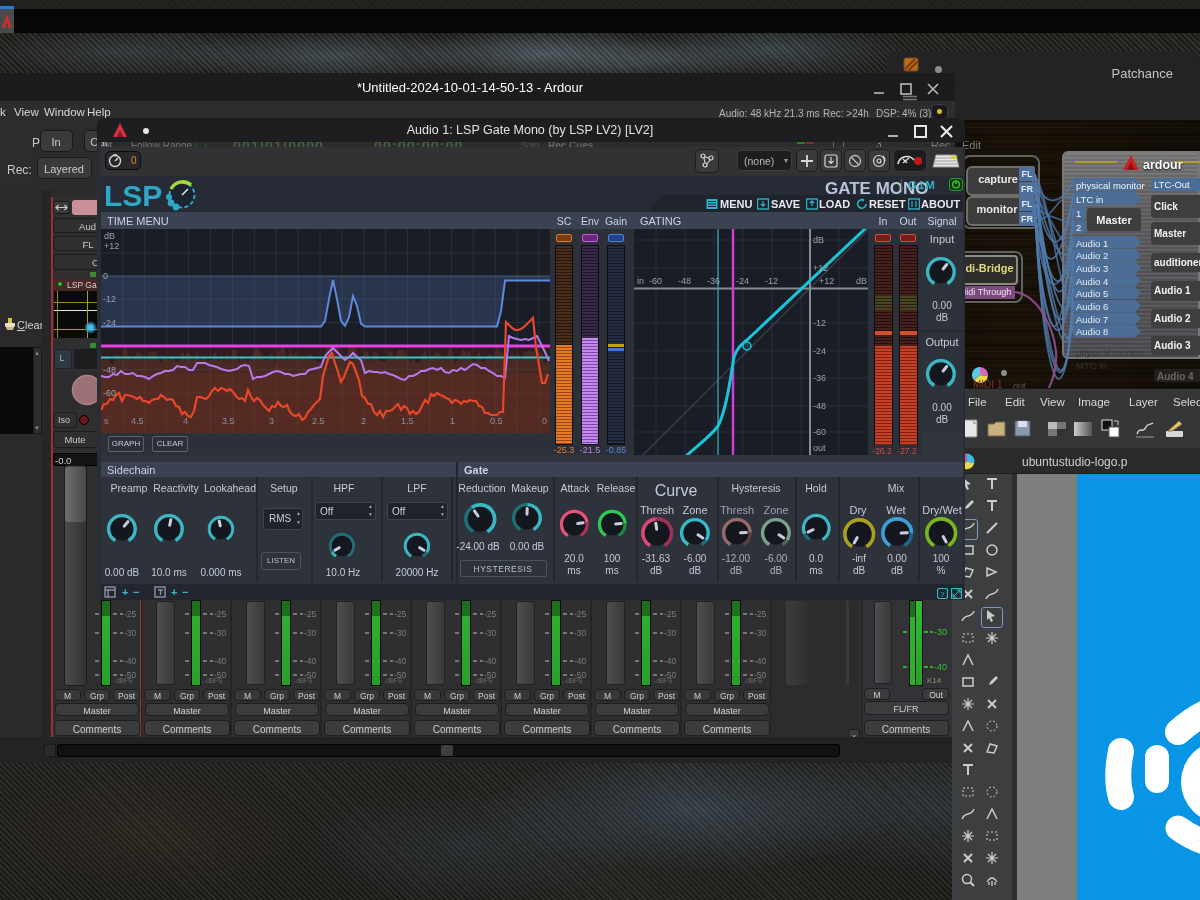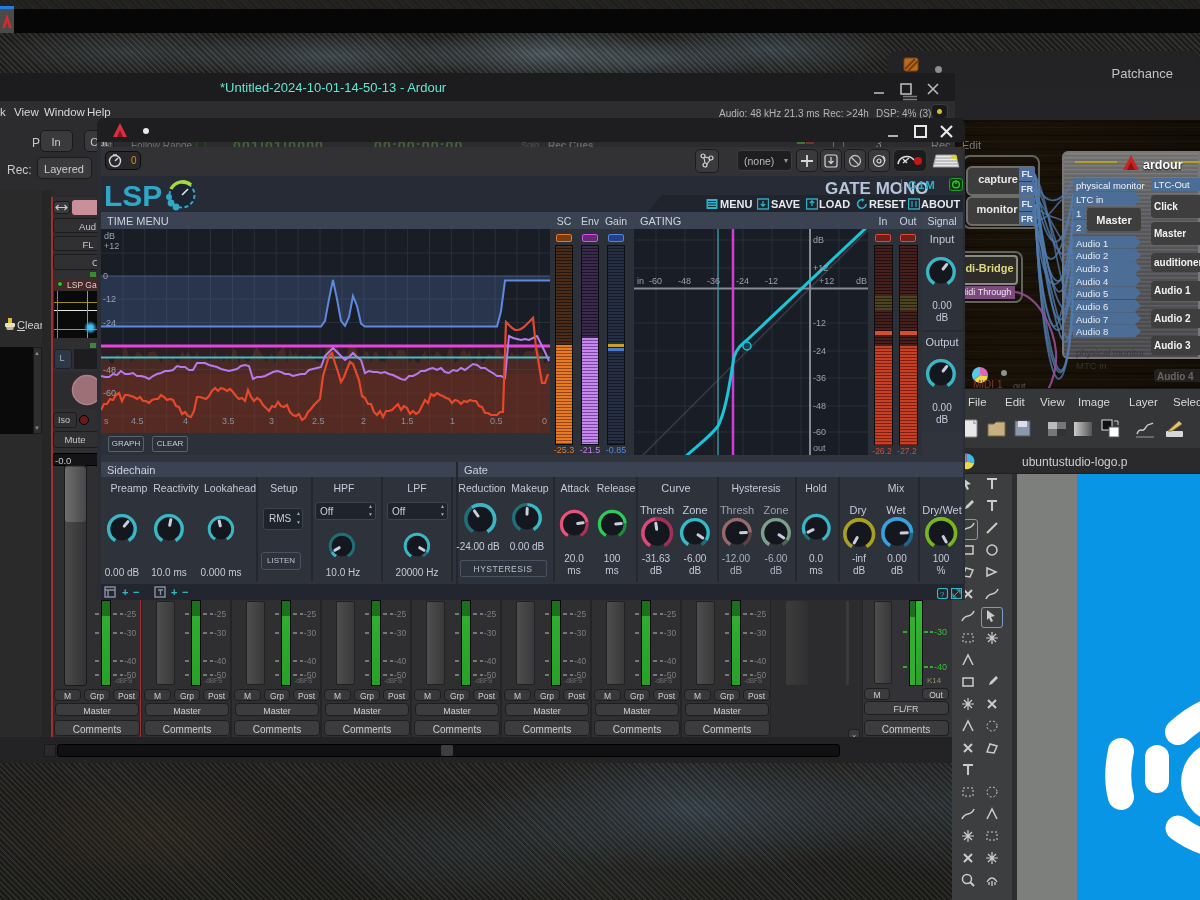--- a/index.html
+++ b/index.html
@@ -124,21 +124,21 @@
     <svg width="18" height="18" style="position:absolute;left:971px;top:366px">
       <path d="M9,9 L9,1 A8,8 0 0 1 16.9,10.2 Z" fill="#d868b8"></path>
       <path d="M9,9 L16.9,10.2 A8,8 0 0 1 2.9,14.1 Z" fill="#e8d84a"></path>
       <path d="M9,9 L2.9,14.1 A8,8 0 0 1 9,1 Z" fill="#58c8e8"></path>
     </svg>
     <div style="position:absolute;left:1001px;top:370px;width:6px;height:6px;background:#909090;border-radius:50%"></div>
     <div style="position:absolute;left:973px;top:380px;font-size:10px;color:rgba(140,60,50,0.9);font-weight:normal;white-space:nowrap;line-height:1;">MIDI 1</div>
     <div style="position:absolute;left:1013px;top:382px;font-size:9px;color:rgba(120,110,90,0.8);font-weight:normal;white-space:nowrap;line-height:1;">out</div>
     <div style="position:absolute;left:0px;top:73px;width:955px;height:690px;background:#2c2c2e"></div>
     <div style="position:absolute;left:0px;top:73px;width:955px;height:28px;background:#1c1c1e"></div>
-    <div style="position:absolute;left:220px;top:81px;width:500px;text-align:left;font-size:13px;color:#5eead4;font-weight:normal;white-space:nowrap;line-height:1;">*Untitled-2024-10-01-14-50-13 - Ardour</div>
+    <div style="position:absolute;left:220px;top:81px;width:500px;text-align:center;font-size:13px;color:#ffffff;font-weight:normal;white-space:nowrap;line-height:1;">*Untitled-2024-10-01-14-50-13 - Ardour</div>
     <svg width="70" height="16" style="position:absolute;left:872px;top:81px">
       <line x1="2" y1="12" x2="12" y2="12" stroke="#b8b8b8" stroke-width="1.6"></line>
       <rect x="29" y="3" width="10" height="10" fill="none" stroke="#b8b8b8" stroke-width="1.6"></rect>
       <path d="M56,3 L66,13 M66,3 L56,13" stroke="#b8b8b8" stroke-width="1.6"></path>
     </svg>
     <svg width="16" height="9" style="position:absolute;left:902px;top:95px">
       <path d="M1,1.5 H15 M1,4.5 H15 M1,7.5 H15" stroke="#7c7c7c" stroke-width="1.4"></path>
     </svg>
     <div style="position:absolute;left:0px;top:101px;width:955px;height:18px;background:#2d2d2f"></div>
     <div style="position:absolute;left:0px;top:107px;font-size:11.5px;color:#d8d8d8;font-weight:normal;white-space:nowrap;line-height:1;">k</div>
@@ -692,20 +692,21 @@
       <path d="M3,10 Q8,2 13,10 M5,10 V13 M8,9 V14 M11,10 V13" stroke="#ccc" fill="none" stroke-width="1.3"></path>
     </svg>
     <div style="position:absolute;left:956px;top:519px;width:22px;height:21px;border:1px solid #7a9ac8;border-radius:3px"></div>
     <div style="position:absolute;left:981px;top:607px;width:22px;height:21px;border:1px solid #7a9ac8;border-radius:3px"></div>
     <div style="position:absolute;left:97px;top:118px;width:868px;height:24px;background:#1e1e20;border-radius:7px 7px 0 0"></div>
     <svg width="20" height="18" style="position:absolute;left:110px;top:121px">
       <path d="M3,16 L10,2 L17,16 Z" fill="#d83040"></path>
       <path d="M7,16 L10,9 L13,16 Z" fill="#8a1520"></path>
     </svg>
     <div style="position:absolute;left:143px;top:128px;width:6px;height:6px;background:#e8e8e8;border-radius:50%"></div>
+    <div style="position:absolute;left:320px;top:124px;width:420px;text-align:center;font-size:12.5px;color:#e2e2e2;font-weight:normal;white-space:nowrap;line-height:1;">Audio 1: LSP Gate Mono (by LSP LV2) [LV2]</div>
     <svg width="70" height="16" style="position:absolute;left:886px;top:124px">
       <line x1="2" y1="12" x2="12" y2="12" stroke="#d8d8d8" stroke-width="1.6"></line>
       <rect x="29" y="2" width="11" height="11" fill="none" stroke="#e8e8e8" stroke-width="2"></rect>
       <path d="M55,2 L66,13 M66,2 L55,13" stroke="#e8e8e8" stroke-width="2.2"></path>
     </svg>
     <div style="position:absolute;left:97px;top:147px;width:868px;height:29px;background:#323234"></div>
     <div style="position:absolute;left:105px;top:151px;width:36px;height:19px;background:#28282a;border:1px solid #0c0c0c;border-radius:5px"></div>
     <svg width="14" height="14" style="position:absolute;left:108px;top:154px">
       <circle cx="7" cy="7" r="5.5" fill="none" stroke="#d8d8d8" stroke-width="1.4"></circle>
       <path d="M7,7 L10,4" stroke="#d8d8d8" stroke-width="1.4"></path>
@@ -970,32 +971,32 @@
       <path d="M11.4,29.2 A13,13 0 1 1 24.4,29.2" stroke="#3cb6c4" stroke-width="3.9" fill="none"></path>
       <circle cx="17.9" cy="17.9" r="11.6" fill="#14171d"></circle>
       <line x1="20.1" y1="15.0" x2="23.7" y2="10.5" stroke="#ccccdf" stroke-width="3" stroke-linecap="round"></line>
     </svg>
     <div style="position:absolute;left:922px;top:403px;width:40px;text-align:center;font-size:10px;color:#c3cbda;font-weight:normal;white-space:nowrap;line-height:1;">0.00</div>
     <div style="position:absolute;left:922px;top:415px;width:40px;text-align:center;font-size:10px;color:#c3cbda;font-weight:normal;white-space:nowrap;line-height:1;">dB</div>
     <div style="position:absolute;left:101px;top:462px;width:862px;height:122px;background:#2e323a"></div>
     <div style="position:absolute;left:101px;top:462px;width:355px;height:15px;background:#3b4251"></div>
     <div style="position:absolute;left:458px;top:462px;width:505px;height:15px;background:#3b4251"></div>
     <div style="position:absolute;left:107px;top:465px;font-size:11px;color:#ccd3e2;font-weight:normal;white-space:nowrap;line-height:1;">Sidechain</div>
-    <div style="position:absolute;left:464px;top:465px;font-size:11px;color:#ccd3e2;font-weight:normal;white-space:nowrap;line-height:1;">Gate</div>
+    <div style="position:absolute;left:464px;top:465px;font-size:11px;color:#ccd3e2;font-weight:bold;white-space:nowrap;line-height:1;">Gate</div>
     <div style="position:absolute;left:94px;top:483px;width:70px;text-align:center;font-size:10.5px;color:#c3cbda;font-weight:normal;white-space:nowrap;line-height:1;">Preamp</div>
     <div style="position:absolute;left:141px;top:483px;width:70px;text-align:center;font-size:10.5px;color:#c3cbda;font-weight:normal;white-space:nowrap;line-height:1;">Reactivity</div>
     <div style="position:absolute;left:195px;top:483px;width:70px;text-align:center;font-size:10.5px;color:#c3cbda;font-weight:normal;white-space:nowrap;line-height:1;">Lookahead</div>
     <div style="position:absolute;left:249px;top:483px;width:70px;text-align:center;font-size:10.5px;color:#c3cbda;font-weight:normal;white-space:nowrap;line-height:1;">Setup</div>
     <div style="position:absolute;left:309px;top:483px;width:70px;text-align:center;font-size:10.5px;color:#c3cbda;font-weight:normal;white-space:nowrap;line-height:1;">HPF</div>
     <div style="position:absolute;left:382px;top:483px;width:70px;text-align:center;font-size:10.5px;color:#c3cbda;font-weight:normal;white-space:nowrap;line-height:1;">LPF</div>
     <div style="position:absolute;left:447px;top:483px;width:70px;text-align:center;font-size:10.5px;color:#c3cbda;font-weight:normal;white-space:nowrap;line-height:1;">Reduction</div>
     <div style="position:absolute;left:495px;top:483px;width:70px;text-align:center;font-size:10.5px;color:#c3cbda;font-weight:normal;white-space:nowrap;line-height:1;">Makeup</div>
     <div style="position:absolute;left:540px;top:483px;width:70px;text-align:center;font-size:10.5px;color:#c3cbda;font-weight:normal;white-space:nowrap;line-height:1;">Attack</div>
     <div style="position:absolute;left:581px;top:483px;width:70px;text-align:center;font-size:10.5px;color:#c3cbda;font-weight:normal;white-space:nowrap;line-height:1;">Release</div>
-    <div style="position:absolute;left:641px;top:483px;width:70px;text-align:center;font-size:11px;color:#c3cbda;font-weight:normal;white-space:nowrap;line-height:1;">Curve</div>
+    <div style="position:absolute;left:641px;top:483px;width:70px;text-align:center;font-size:16px;color:#c3cbda;font-weight:normal;white-space:nowrap;line-height:1;">Curve</div>
     <div style="position:absolute;left:721px;top:483px;width:70px;text-align:center;font-size:10.5px;color:#c3cbda;font-weight:normal;white-space:nowrap;line-height:1;">Hysteresis</div>
     <div style="position:absolute;left:781px;top:483px;width:70px;text-align:center;font-size:10.5px;color:#c3cbda;font-weight:normal;white-space:nowrap;line-height:1;">Hold</div>
     <div style="position:absolute;left:861px;top:483px;width:70px;text-align:center;font-size:10.5px;color:#c3cbda;font-weight:normal;white-space:nowrap;line-height:1;">Mix</div>
     <div style="position:absolute;left:256px;top:477px;width:2px;height:105px;background:#24272e"></div>
     <div style="position:absolute;left:311px;top:477px;width:2px;height:105px;background:#24272e"></div>
     <div style="position:absolute;left:381px;top:477px;width:2px;height:105px;background:#24272e"></div>
     <div style="position:absolute;left:451px;top:477px;width:2px;height:105px;background:#24272e"></div>
     <div style="position:absolute;left:553px;top:477px;width:2px;height:105px;background:#24272e"></div>
     <div style="position:absolute;left:636px;top:477px;width:2px;height:105px;background:#24272e"></div>
     <div style="position:absolute;left:717px;top:477px;width:2px;height:105px;background:#24272e"></div>

